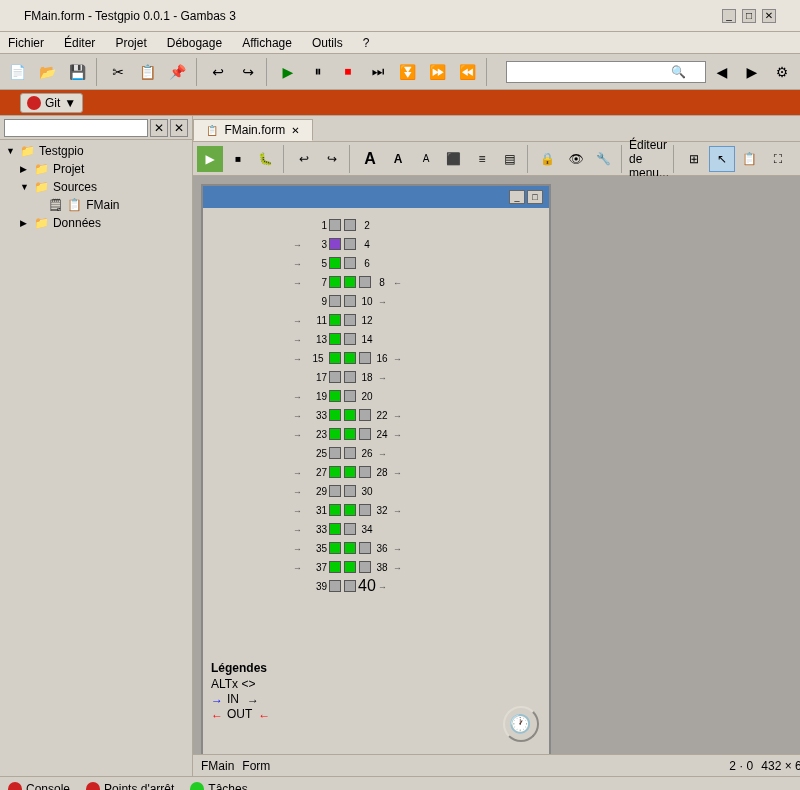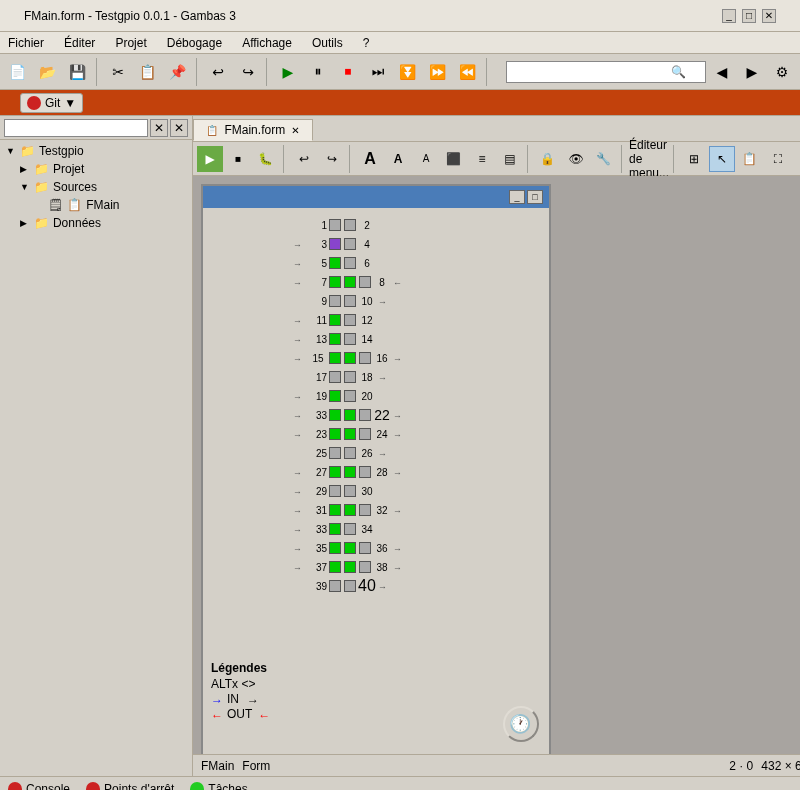--- a/index.html
+++ b/index.html
@@ -531,21 +531,21 @@
     <span style="width:12px;height:12px;background:#aaaaaa;border:1px solid #555;display:inline-block;margin-left:1px;"></span>
     <span style="width:18px;text-align:center;font-size:10px;">20</span>
     <span style="width:14px;"></span>
   </div>
             <div class="gpio-row">
     <span style="width:14px;font-size:9px;color:#555;">→</span>
     <span style="width:18px;text-align:right;font-size:10px;">33</span>
     <span style="width:12px;height:12px;background:#00cc00;border:1px solid #555;display:inline-block;"></span>
     <span style="width:12px;height:12px;background:#00cc00;border:1px solid #555;display:inline-block;margin-left:1px;"></span>
     <span style="width:12px;height:12px;background:#aaaaaa;border:1px solid #555;display:inline-block;margin-left:1px;"></span>
-    <span style="width:18px;text-align:center;font-size:14px;">22</span>
+    <span style="width:18px;text-align:center;font-size:10px;">22</span>
     <span style="width:14px;font-size:9px;color:#555;">→</span>
   </div>
             <div class="gpio-row">
     <span style="width:14px;font-size:9px;color:#555;">→</span>
     <span style="width:18px;text-align:right;font-size:10px;">23</span>
     <span style="width:12px;height:12px;background:#00cc00;border:1px solid #555;display:inline-block;"></span>
     <span style="width:12px;height:12px;background:#00cc00;border:1px solid #555;display:inline-block;margin-left:1px;"></span>
     <span style="width:12px;height:12px;background:#aaaaaa;border:1px solid #555;display:inline-block;margin-left:1px;"></span>
     <span style="width:18px;text-align:center;font-size:10px;">24</span>
     <span style="width:14px;font-size:9px;color:#555;">→</span>

